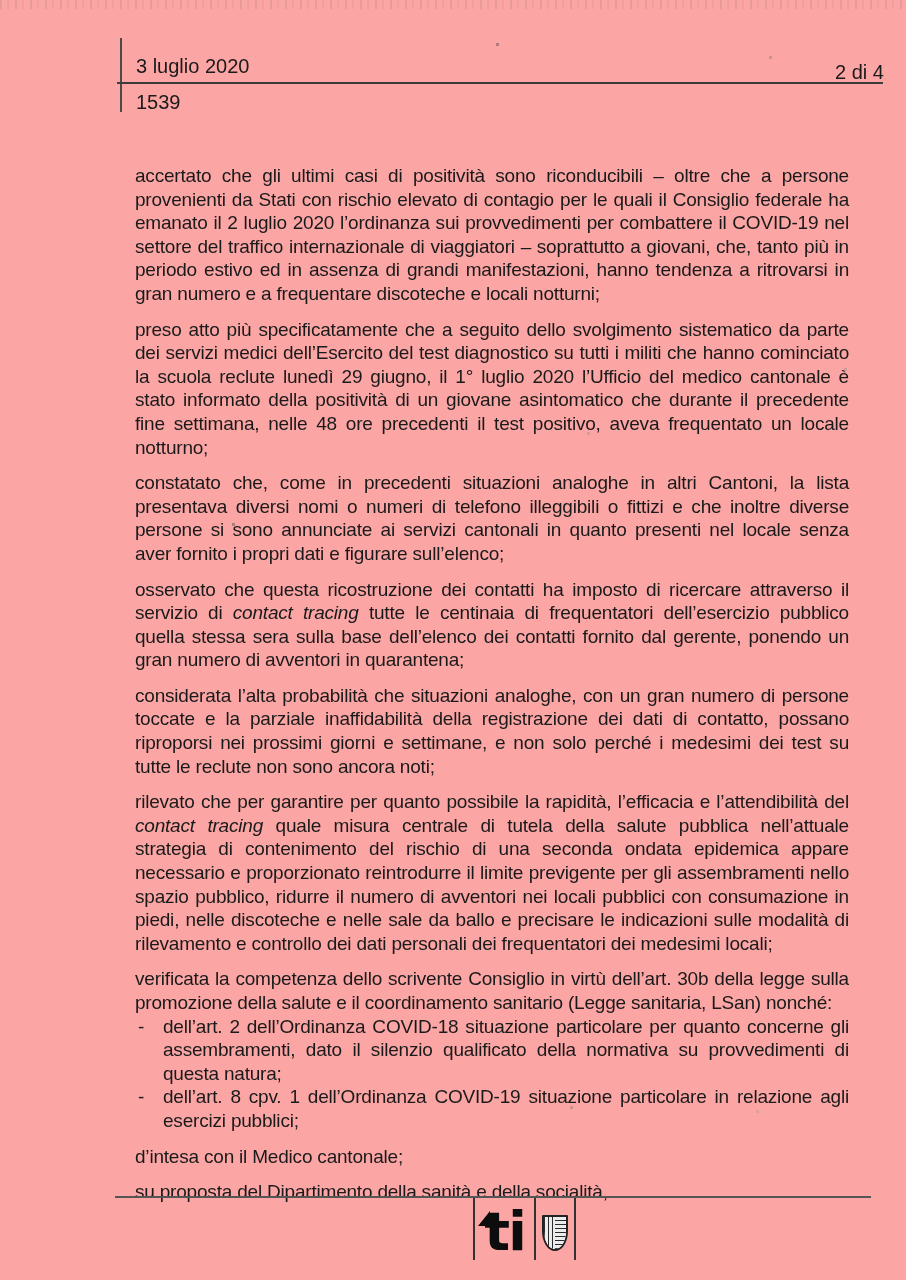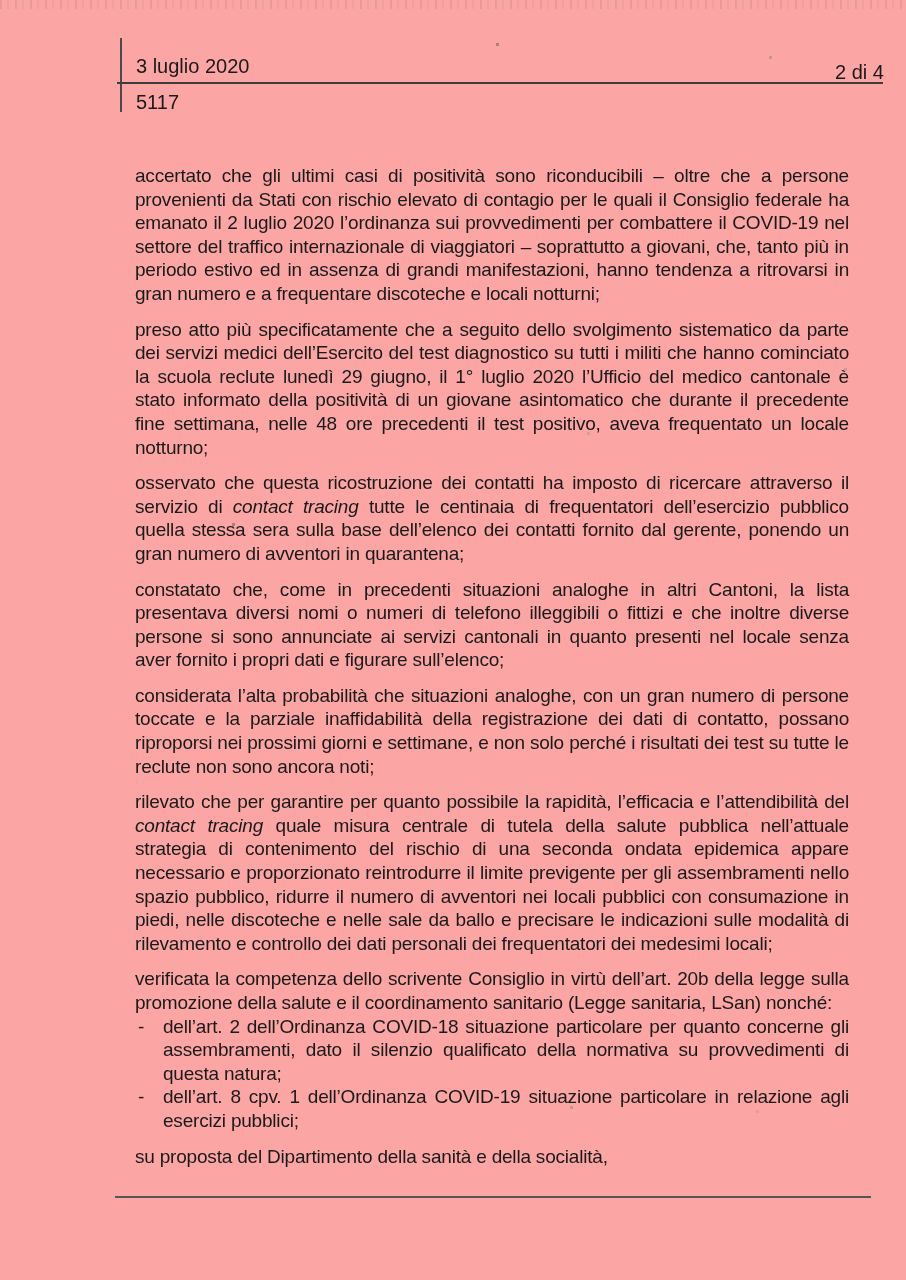--- a/index.html
+++ b/index.html
@@ -68,37 +68,50 @@
 <body>
 
 <div class="page">
   <div class="scan-noise"></div>
   <div class="specks"></div>
 
   <div class="header-vline"></div>
   <div class="header-date">3 luglio 2020</div>
   <div class="header-page">2 di 4</div>
   <div class="header-rule"></div>
-  <div class="header-num">5117</div>
+  <div class="header-num">1539</div>
 
   <div class="doc-body">
       <p class="para"><span>accertato che gli ultimi casi di positività sono riconducibili – oltre che a persone provenienti da Stati con rischio elevato di contagio per le quali il Consiglio federale ha emanato il 2 luglio 2020 l’ordinanza sui provvedimenti per combattere il COVID-19 nel settore del traffico internazionale di viaggiatori – soprattutto a giovani, che, tanto più in periodo estivo ed in assenza di grandi manifestazioni, hanno tendenza a ritrovarsi in gran numero e a frequentare discoteche e locali notturni;</span></p>
       <p class="para"><span>preso atto più specificatamente che a seguito dello svolgimento sistematico da parte dei servizi medici dell’Esercito del test diagnostico su tutti i militi che hanno cominciato la scuola reclute lunedì 29 giugno, il 1° luglio 2020 l’Ufficio del medico cantonale è stato informato della positività di un giovane asintomatico che durante il precedente fine settimana, nelle 48 ore precedenti il test positivo, aveva frequentato un locale notturno;</span></p>
+      <p class="para"><span>constatato che, come in precedenti situazioni analoghe in altri Cantoni, la lista presentava diversi nomi o numeri di telefono illeggibili o fittizi e che inoltre diverse persone si sono annunciate ai servizi cantonali in quanto presenti nel locale senza aver fornito i propri dati e figurare sull’elenco;</span></p>
       <p class="para"><span>osservato che questa ricostruzione dei contatti ha imposto di ricercare attraverso il servizio di </span><span class="it">contact tracing</span><span> tutte le centinaia di frequentatori dell’esercizio pubblico quella stessa sera sulla base dell’elenco dei contatti fornito dal gerente, ponendo un gran numero di avventori in quarantena;</span></p>
-      <p class="para"><span>constatato che, come in precedenti situazioni analoghe in altri Cantoni, la lista presentava diversi nomi o numeri di telefono illeggibili o fittizi e che inoltre diverse persone si sono annunciate ai servizi cantonali in quanto presenti nel locale senza aver fornito i propri dati e figurare sull’elenco;</span></p>
-      <p class="para"><span>considerata l’alta probabilità che situazioni analoghe, con un gran numero di persone toccate e la parziale inaffidabilità della registrazione dei dati di contatto, possano riproporsi nei prossimi giorni e settimane, e non solo perché i risultati dei test su tutte le reclute non sono ancora noti;</span></p>
+      <p class="para"><span>considerata l’alta probabilità che situazioni analoghe, con un gran numero di persone toccate e la parziale inaffidabilità della registrazione dei dati di contatto, possano riproporsi nei prossimi giorni e settimane, e non solo perché i medesimi dei test su tutte le reclute non sono ancora noti;</span></p>
       <p class="para"><span>rilevato che per garantire per quanto possibile la rapidità, l’efficacia e l’attendibilità del </span><span class="it">contact tracing</span><span> quale misura centrale di tutela della salute pubblica nell’attuale strategia di contenimento del rischio di una seconda ondata epidemica appare necessario e proporzionato reintrodurre il limite previgente per gli assembramenti nello spazio pubblico, ridurre il numero di avventori nei locali pubblici con consumazione in piedi, nelle discoteche e nelle sale da ballo e precisare le indicazioni sulle modalità di rilevamento e controllo dei dati personali dei frequentatori dei medesimi locali;</span></p>
-      <p class="para tight"><span>verificata la competenza dello scrivente Consiglio in virtù dell’art. 20b della legge sulla promozione della salute e il coordinamento sanitario (Legge sanitaria, LSan) nonché:</span></p>
+      <p class="para tight"><span>verificata la competenza dello scrivente Consiglio in virtù dell’art. 30b della legge sulla promozione della salute e il coordinamento sanitario (Legge sanitaria, LSan) nonché:</span></p>
       <div class="hang-list">
         <div class="hang-item">
           <span class="marker">-</span>
           <span class="hang-text">dell’art. 2 dell’Ordinanza COVID-18 situazione particolare per quanto concerne gli assembramenti, dato il silenzio qualificato della normativa su provvedimenti di questa natura;</span>
         </div>
         <div class="hang-item">
           <span class="marker">-</span>
           <span class="hang-text">dell’art. 8 cpv. 1 dell’Ordinanza COVID-19 situazione particolare in relazione agli esercizi pubblici;</span>
         </div>
       </div>
+      <p class="para"><span>d’intesa con il Medico cantonale;</span></p>
       <p class="para"><span>su proposta del Dipartimento della sanità e della socialità,</span></p>
     </div>
 
   <div class="footer-rule"></div>
+  <div class="logo-strip">
+    <div class="logo-cell-ti">
+      <span class="ti-flag"></span>
+      <span class="ti-text">ti</span>
+    </div>
+    <div class="logo-cell-shield">
+      <div class="shield">
+        <div class="shield-left"></div>
+        <div class="shield-right"></div>
+      </div>
+    </div>
+  </div>
 </div>
 
 </body></html>

